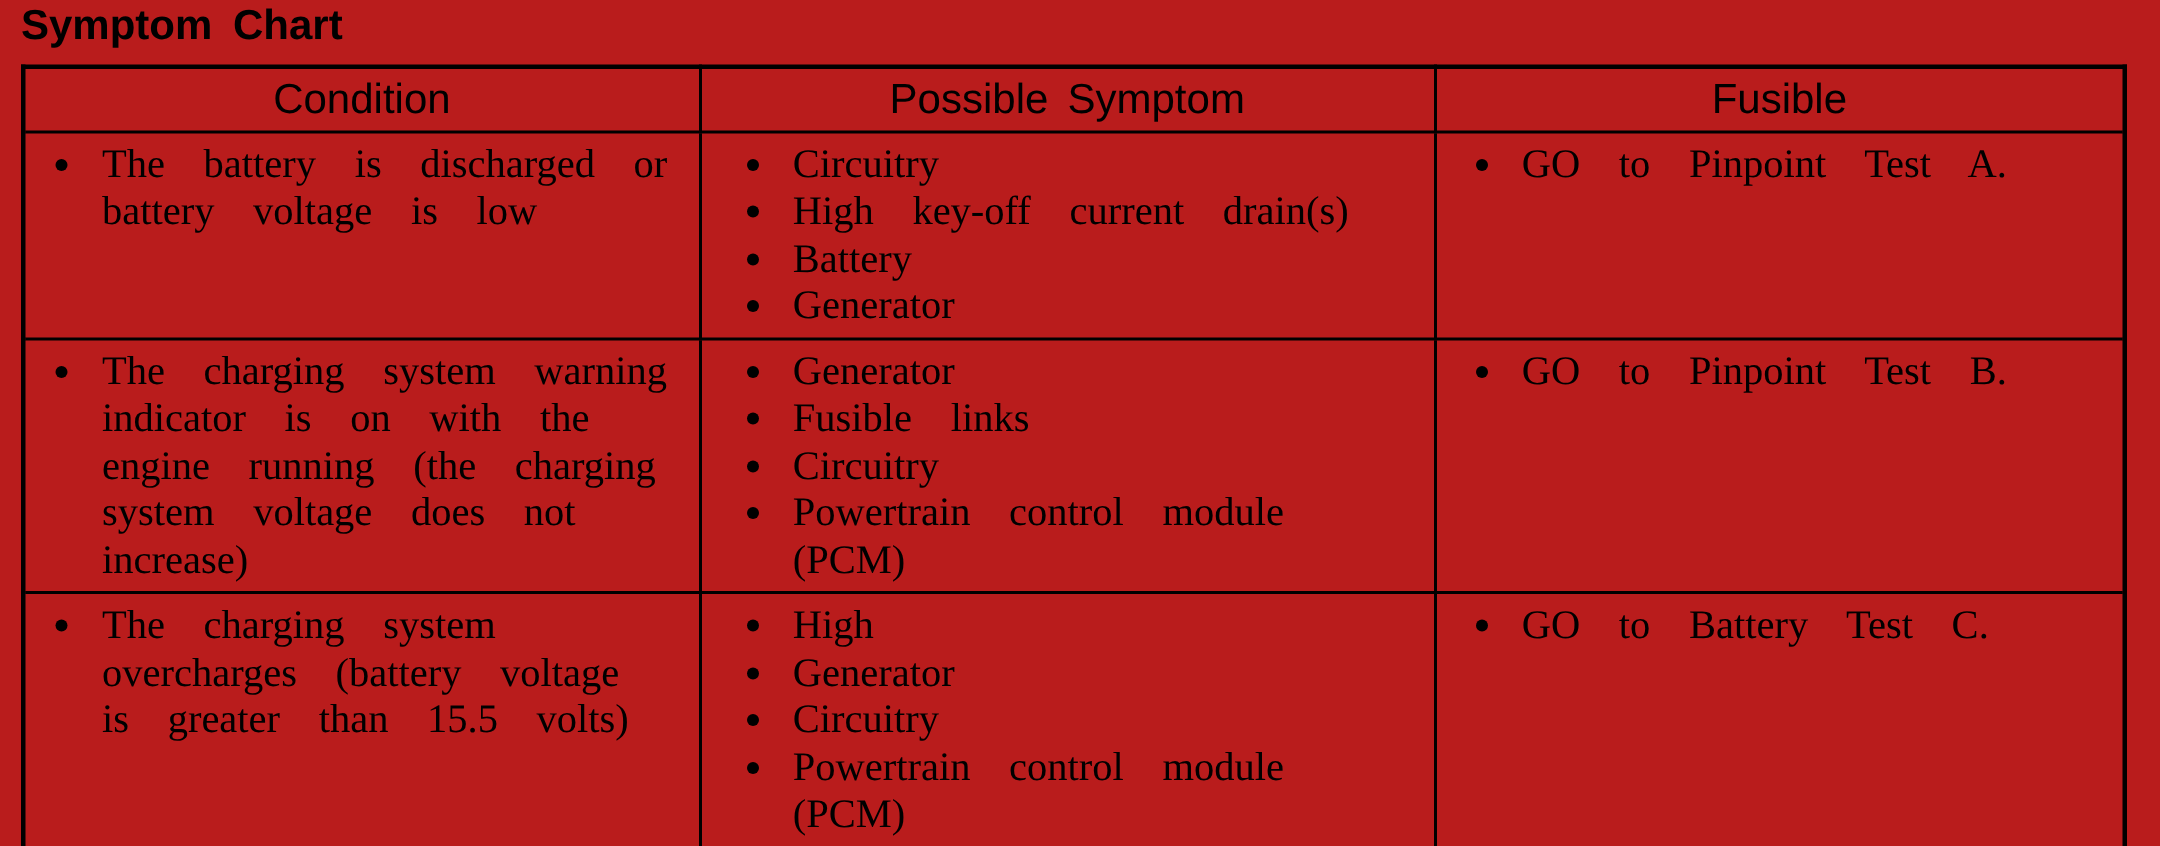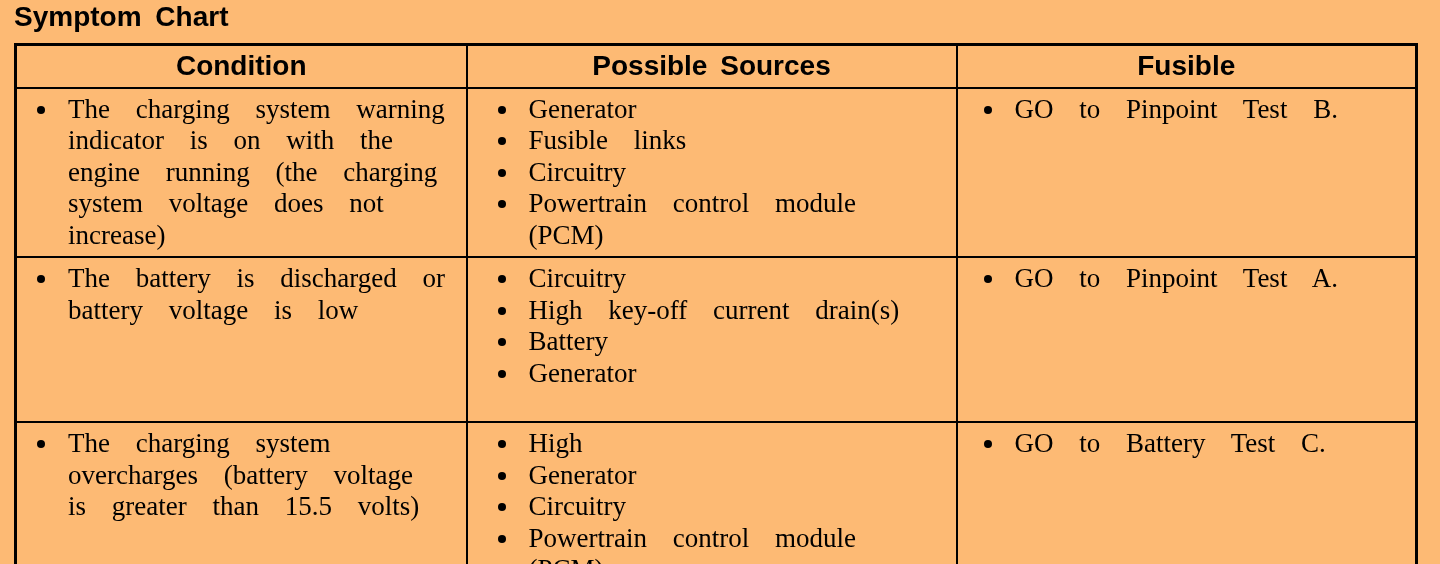--- a/index.html
+++ b/index.html
@@ -4,21 +4,21 @@
 <style>
   html, body {
     margin: 0;
     padding: 0;
     background: #ffffff;
   }
   .page {
     position: relative;
     width: 1440px;
     height: 564px;
-    background: #fdba74;
+    background: #b91c1c;
     color: #000000;
     overflow: hidden;
   }
   .title {
     position: absolute;
     left: 14px;
     top: 0px;
     margin: 0;
     font-family: "Liberation Sans", sans-serif;
     font-weight: bold;
@@ -39,21 +39,21 @@
   }
   .symptom-table th,
   .symptom-table td {
     border: 2px solid #000000;
     box-sizing: border-box;
   }
   .symptom-table th {
     height: 43px;
     padding: 0;
     font-family: "Liberation Sans", sans-serif;
-    font-weight: bold;
+    font-weight: normal;
     font-size: 28px;
     text-align: center;
     vertical-align: middle;
     word-spacing: 5px;
   }
   .symptom-table td {
     vertical-align: top;
     padding: 5px 12px 5px 0;
     font-family: "Liberation Serif", serif;
     font-size: 27px;
@@ -100,97 +100,97 @@
 
   <table class="symptom-table">
     <colgroup>
       <col style="width:451px">
       <col style="width:490px">
       <col style="width:460px">
     </colgroup>
     <thead>
       <tr>
         <th>Condition</th>
-        <th>Possible Sources</th>
+        <th>Possible Symptom</th>
         <th>Fusible</th>
       </tr>
     </thead>
     <tbody id="table-body">
         <tr>
           <td class="col-condition">
             <ul class="bullet-list">
               <li class="bullet-item">
                 <span class="bullet"></span>
-                <span class="btext">The charging system warning indicator is on with the engine running (the charging system voltage does not increase)</span>
+                <span class="btext">The battery is discharged or battery voltage is low</span>
               </li>
             </ul>
           </td>
           <td class="col-sources">
             <ul class="bullet-list">
               <li class="bullet-item">
                 <span class="bullet"></span>
+                <span class="btext">Circuitry</span>
+              </li>
+              <li class="bullet-item">
+                <span class="bullet"></span>
+                <span class="btext">High key-off current drain(s)</span>
+              </li>
+              <li class="bullet-item">
+                <span class="bullet"></span>
+                <span class="btext">Battery</span>
+              </li>
+              <li class="bullet-item">
+                <span class="bullet"></span>
                 <span class="btext">Generator</span>
               </li>
-              <li class="bullet-item">
-                <span class="bullet"></span>
-                <span class="btext">Fusible links</span>
-              </li>
-              <li class="bullet-item">
-                <span class="bullet"></span>
-                <span class="btext">Circuitry</span>
-              </li>
-              <li class="bullet-item">
-                <span class="bullet"></span>
-                <span class="btext">Powertrain control module (PCM)</span>
-              </li>
             </ul>
           </td>
           <td class="col-action">
             <ul class="bullet-list">
               <li class="bullet-item">
                 <span class="bullet"></span>
-                <span class="btext">GO to Pinpoint Test B.</span>
+                <span class="btext">GO to Pinpoint Test A.</span>
               </li>
             </ul>
           </td>
         </tr>
         <tr>
           <td class="col-condition">
             <ul class="bullet-list">
               <li class="bullet-item">
                 <span class="bullet"></span>
-                <span class="btext">The battery is discharged or battery voltage is low</span>
+                <span class="btext">The charging system warning indicator is on with the engine running (the charging system voltage does not increase)</span>
               </li>
             </ul>
           </td>
           <td class="col-sources">
             <ul class="bullet-list">
               <li class="bullet-item">
                 <span class="bullet"></span>
+                <span class="btext">Generator</span>
+              </li>
+              <li class="bullet-item">
+                <span class="bullet"></span>
+                <span class="btext">Fusible links</span>
+              </li>
+              <li class="bullet-item">
+                <span class="bullet"></span>
                 <span class="btext">Circuitry</span>
               </li>
               <li class="bullet-item">
                 <span class="bullet"></span>
-                <span class="btext">High key-off current drain(s)</span>
-              </li>
-              <li class="bullet-item">
-                <span class="bullet"></span>
-                <span class="btext">Battery</span>
-              </li>
-              <li class="bullet-item">
-                <span class="bullet"></span>
-                <span class="btext">Generator</span>
+                <span class="btext">Powertrain control module (PCM)</span>
               </li>
             </ul>
           </td>
           <td class="col-action">
             <ul class="bullet-list">
               <li class="bullet-item">
                 <span class="bullet"></span>
-                <span class="btext">GO to Pinpoint Test A.</span>
+                <span class="btext">GO to Pinpoint Test B.</span>
               </li>
             </ul>
           </td>
         </tr>
         <tr>
           <td class="col-condition">
             <ul class="bullet-list">
               <li class="bullet-item">
                 <span class="bullet"></span>
                 <span class="btext">The charging system overcharges (battery voltage is greater than 15.5 volts)</span>

